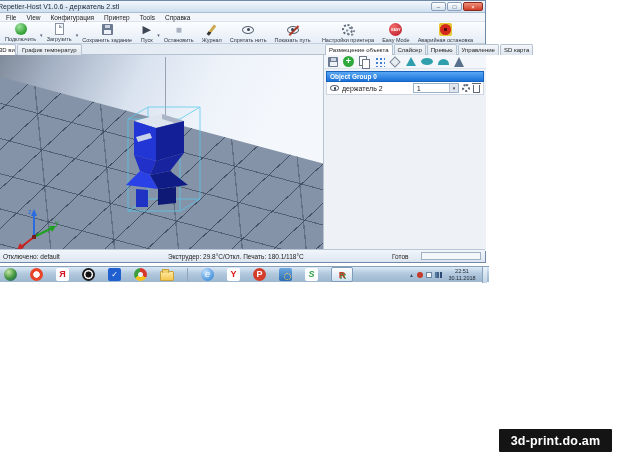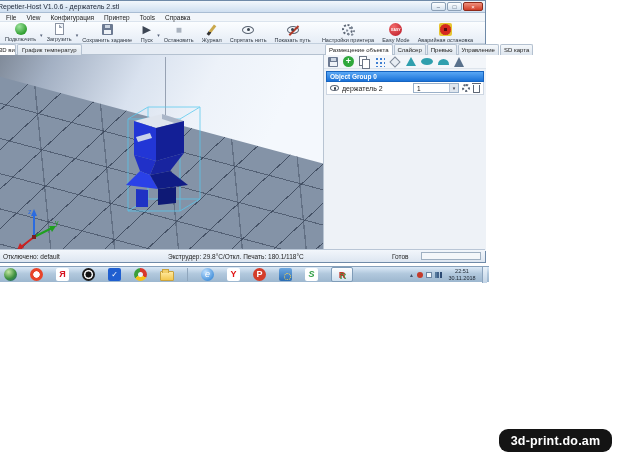--- a/index.html
+++ b/index.html
@@ -182,21 +182,21 @@
   .tr-up::after { content:"▲"; }
   .tr-red { width:6px; height:6px; border-radius:50%; background:#c43b2b; }
   .tr-flag { width:6px; height:6px; background:#f4f7fa; border:1px solid #6c86a3; }
   .tr-net { width:7px; height:6px;
     background:linear-gradient(90deg,#55799c 0 2px,transparent 2px 2.5px,#41618a 2.5px 4.5px,transparent 4.5px 5px,#2c4a73 5px 7px);}
   .clock { width:34px; text-align:center; font-size:5.5px; line-height:1.25; color:#1b2430; }
   .sliver { width:5px; height:16px; background:linear-gradient(#e9f2fa,#c2d4e6); border-left:1px solid #8aa3bd; flex:none; }
 
   
   .watermark { position:absolute; left:499px; top:429px; width:113px; height:23px;
-    background:#141414; border-radius:9px; color:#fff; font-size:12.5px; font-weight:bold;
+    background:#141414; border-radius:1px; color:#fff; font-size:12.5px; font-weight:bold;
     display:flex; align-items:center; justify-content:center; letter-spacing:0.2px; }
 </style>
 </head>
 <body>
 
 <div id="canvas">
 
   <div id="app-window">
 
     <div class="titlebar">

